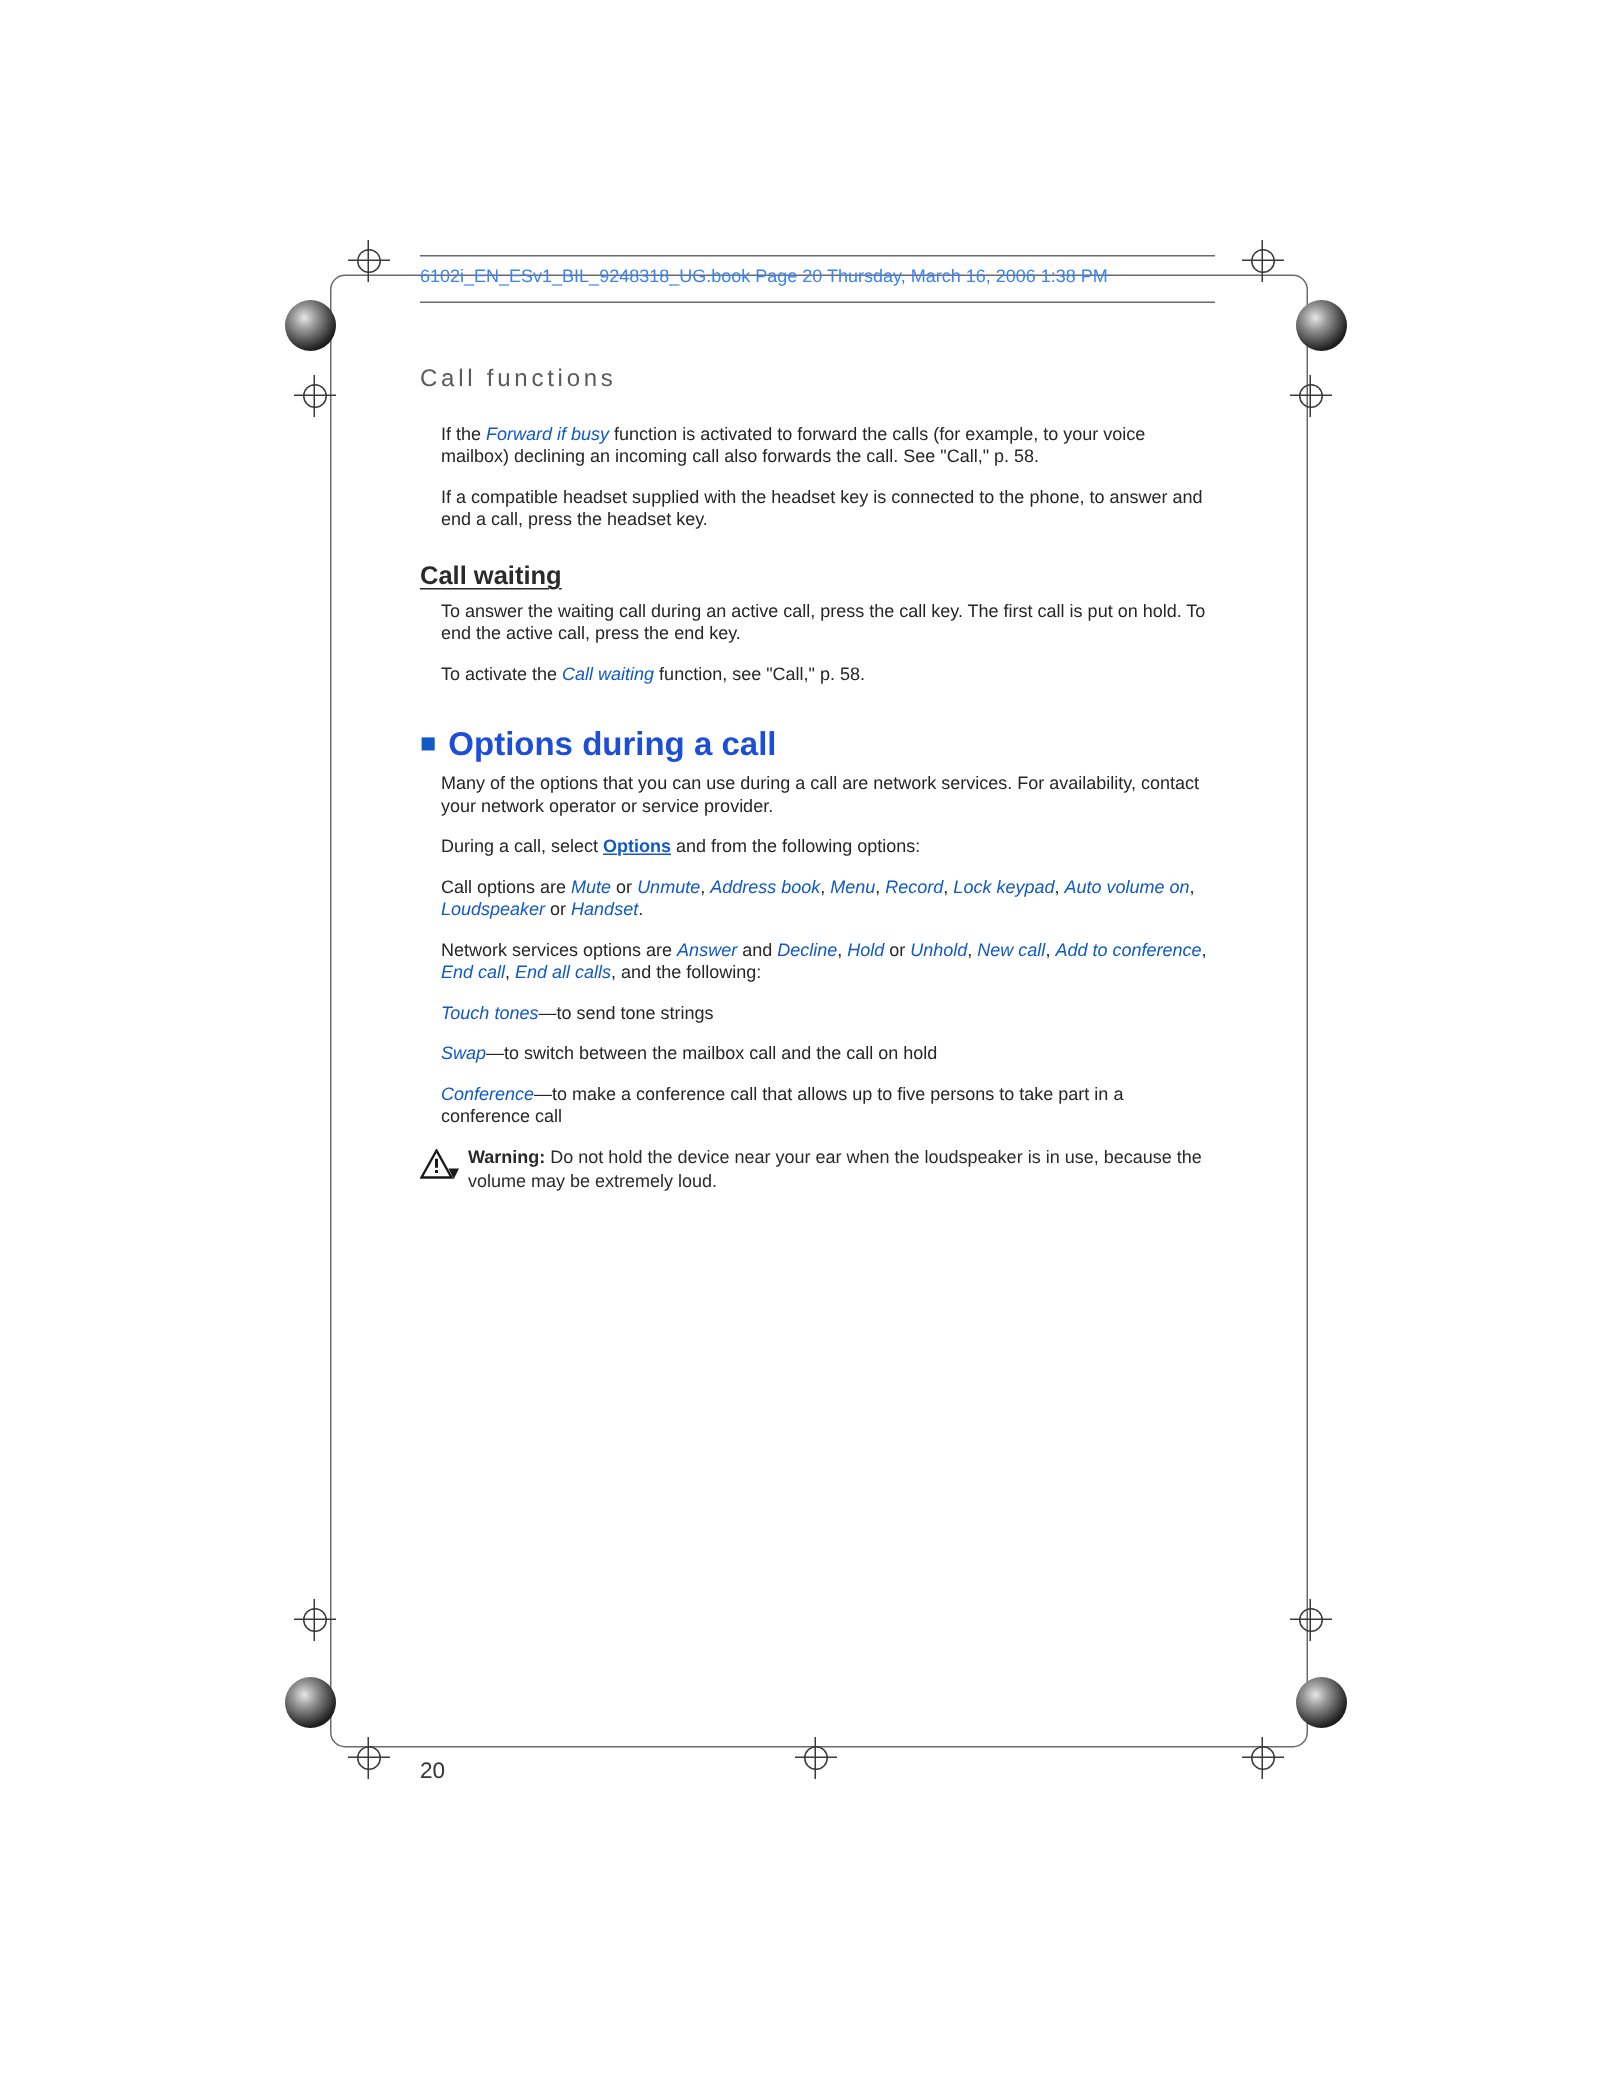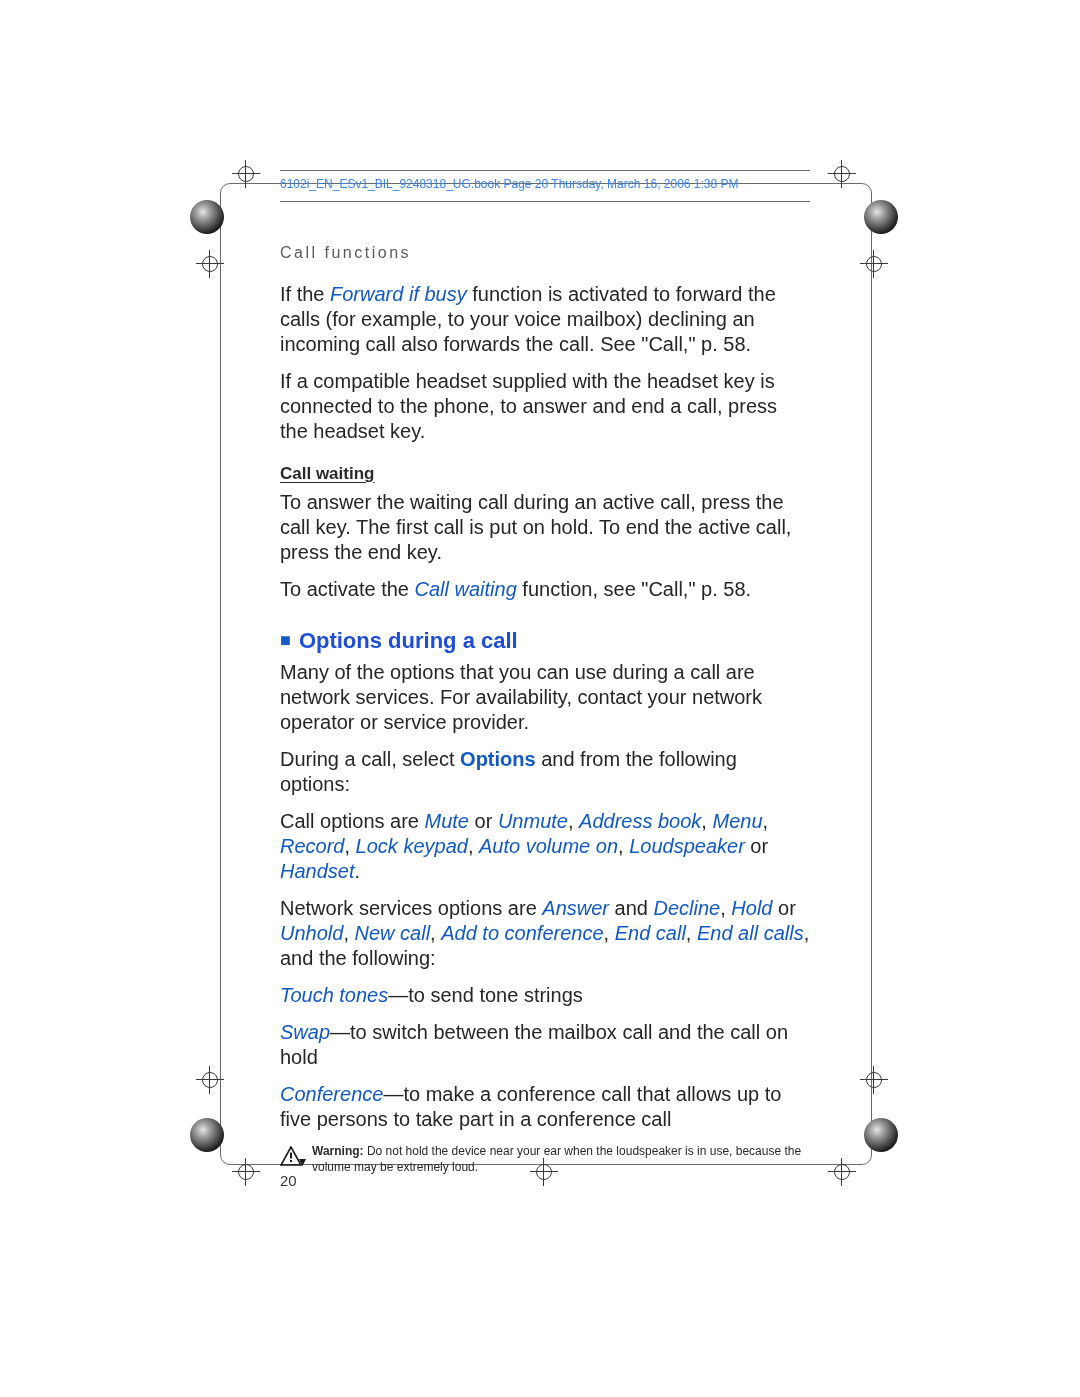--- a/index.html
+++ b/index.html
@@ -29,27 +29,27 @@
     margin-bottom: 12px;
   }
   .section-label {
     font-size: 16px;
     letter-spacing: 2.5px;
     color: #5a5a5a;
     margin-bottom: 20px;
     font-weight: 500;
   }
   p {
-    font-size: 20px;
+    font-size: 12px;
     line-height: 1.25;
-    margin: 0 0 12px 0;
+    margin: 0 0 12px 14px;
     color: #262626;
   }
   .ital { font-style: italic; color: #1159c4; }
-  .bold-blue { color: #1159c4; font-weight: 600; }
+  .bold-blue { color: #1159c4; font-weight: 600; text-decoration: underline; }
   h3.subhead {
     font-size: 17px;
     font-weight: 600;
     color: #2a2a2a;
     margin: 20px 0 6px 0;
     text-decoration: underline;
     text-underline-offset: 3px;
   }
   h2.main-head {
     font-size: 22px;

